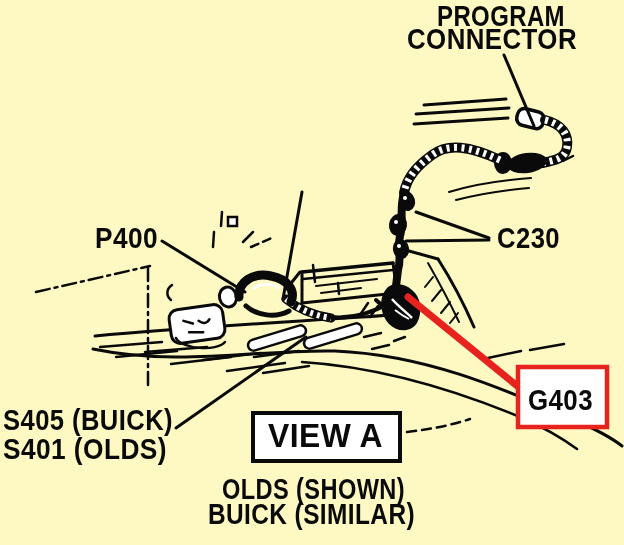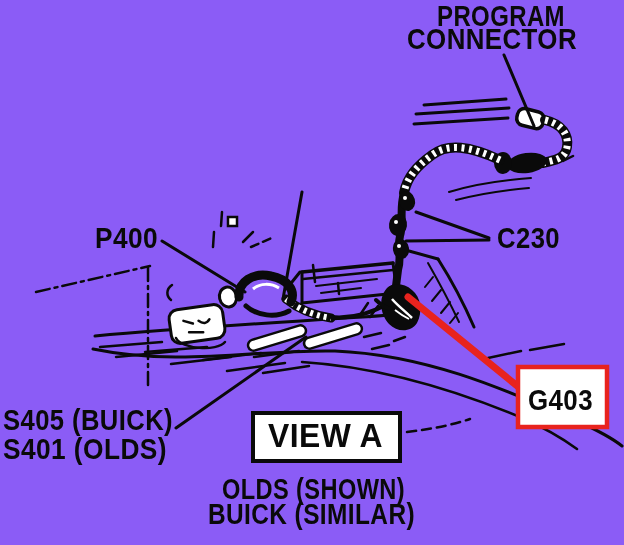--- a/index.html
+++ b/index.html
@@ -1,17 +1,17 @@
 <!DOCTYPE html>
 <html><head>
 <meta charset="utf-8">
 <style>
   html,body{margin:0;padding:0;background:#ffffff;}
   .stage{
-    width:624px;height:545px;position:relative;background:#8b5cf6;overflow:hidden;
+    width:624px;height:545px;position:relative;background:#fef9c3;overflow:hidden;
     font-family:"Liberation Sans","DejaVu Sans",sans-serif;
   }
   svg text{
     fill:#0a0a0a;font-weight:700;
     font-family:"Liberation Sans","DejaVu Sans",sans-serif;
     letter-spacing:0.5px;
   }
   .ink{stroke:#0a0a0a;fill:none;stroke-linecap:round;stroke-linejoin:round;}
   .inkfill{fill:#0a0a0a;stroke:none;}
   .white{stroke:#ffffff;fill:none;stroke-linecap:butt;}

